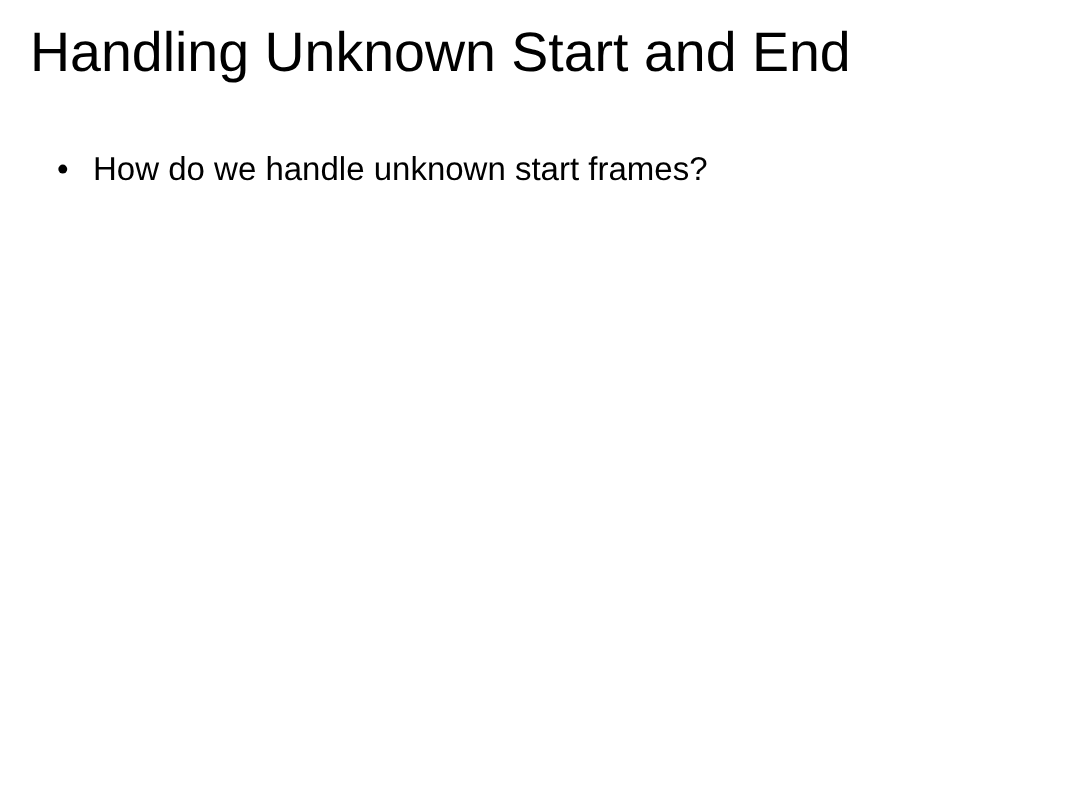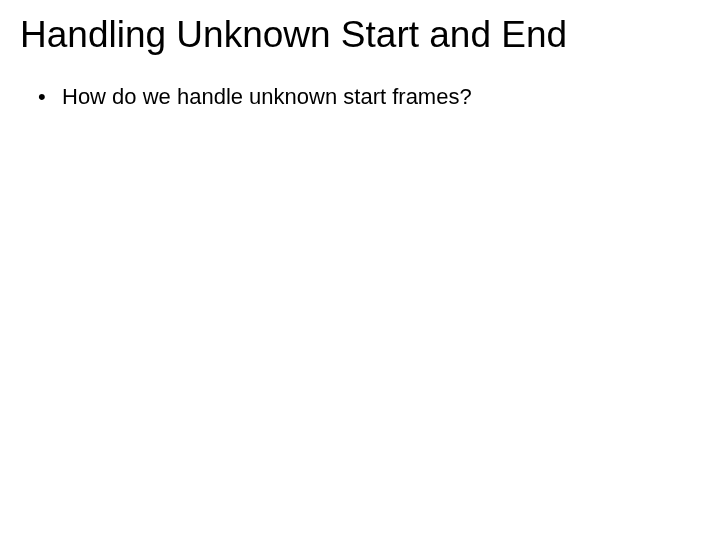--- a/index.html
+++ b/index.html
@@ -16,21 +16,21 @@
       overflow: hidden;
     }
     .slide {
       width: 100%;
       height: 100%;
       padding: 14px 20px;
     }
     .title {
       font-size: 37px;
       font-weight: 400;
-      margin-bottom: 28px;
+      margin-bottom: 44px;
       letter-spacing: 0px;
     }
     .bullet-list {
       list-style: none;
       padding-left: 18px;
     }
     .bullet-item {
       font-size: 22px;
       font-weight: 400;
       position: relative;

